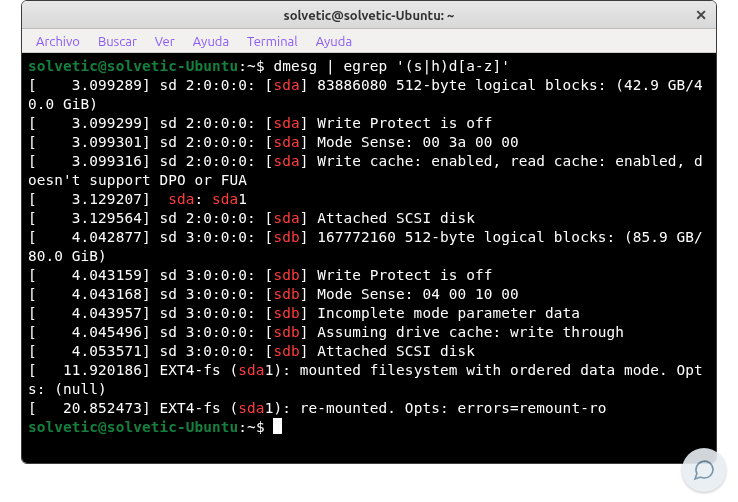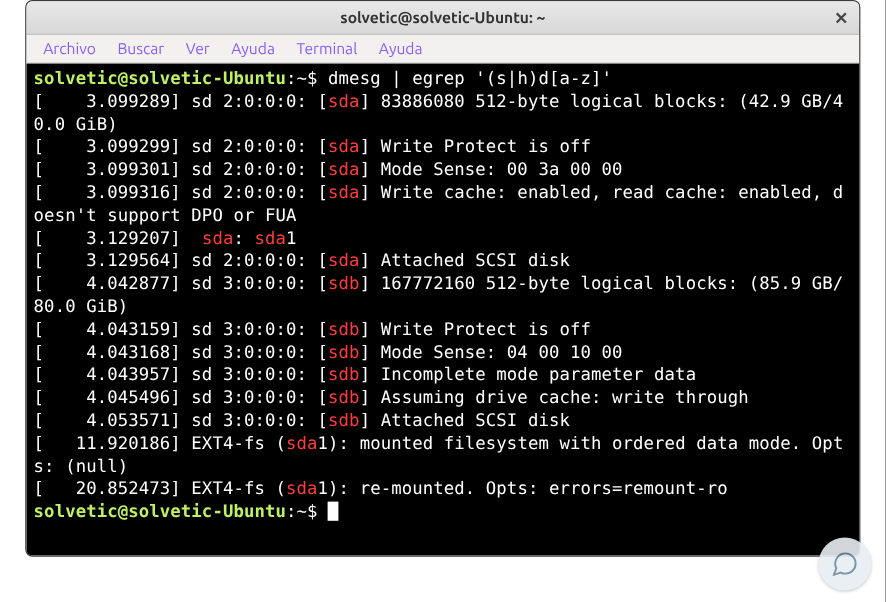--- a/index.html
+++ b/index.html
@@ -69,21 +69,21 @@
       background: #000;
       color: #fff;
       padding: 4px 6px;
       font-size: 14.4px;
       line-height: 1.32;
       min-height: 410px;
       white-space: pre-wrap;
       word-break: break-all;
       letter-spacing: 0.1px;
     }
-    .prompt-user { color: #bef264; font-weight: bold; }
+    .prompt-user { color: #15803d; font-weight: bold; }
     .prompt-sym  { color: #fff; }
     .hl { color: #ff3b3b; font-weight: normal; }
     .cursor {
       display: inline-block;
       width: 9px;
       height: 16px;
       background: #fff;
       vertical-align: text-bottom;
       margin-bottom: 1px;
     }

